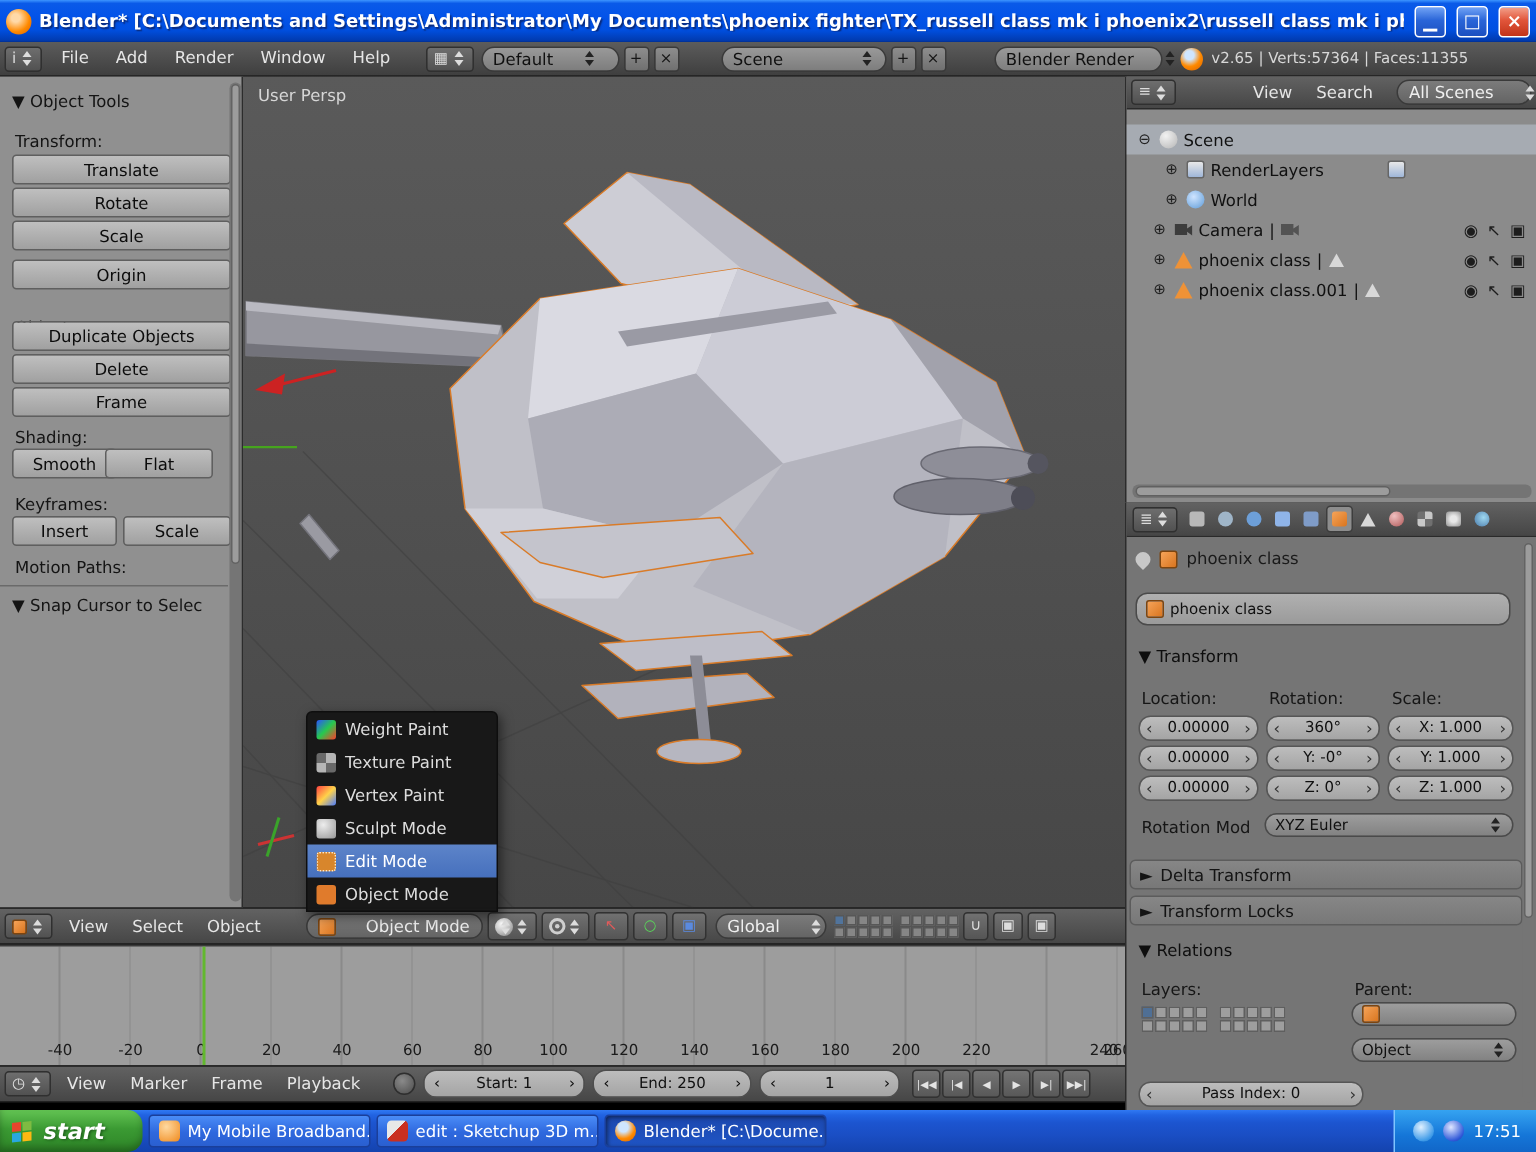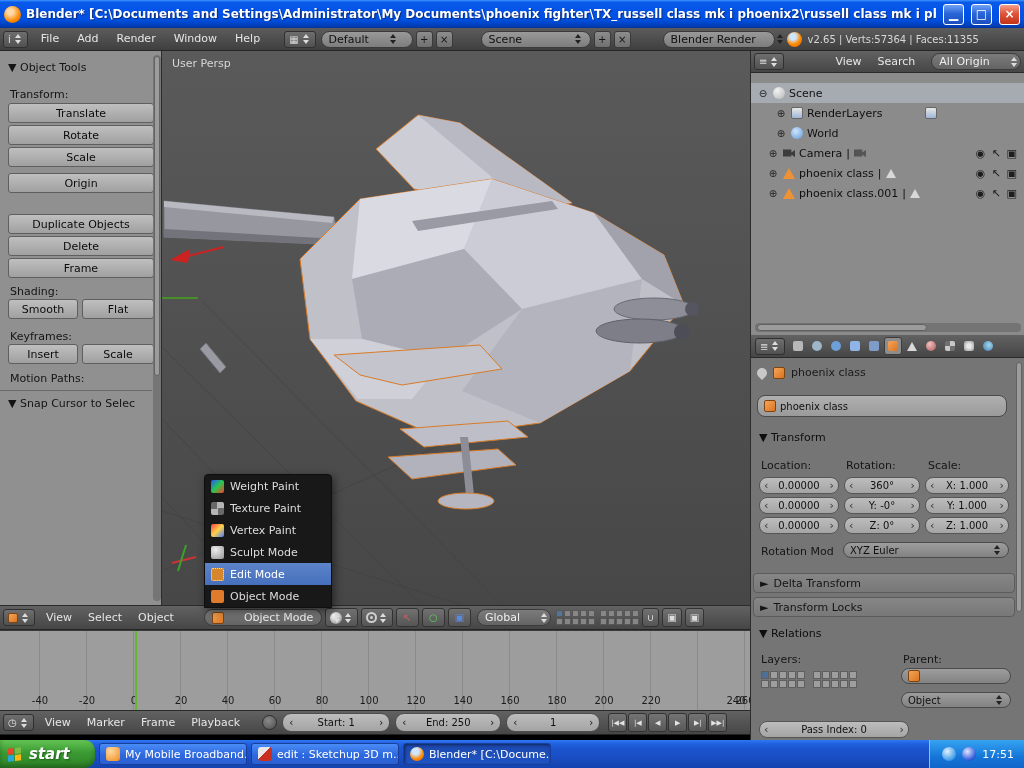--- a/index.html
+++ b/index.html
@@ -189,21 +189,21 @@
   <span class="tsb" style="left:8px;top:52px;width:146px">Translate</span>
   <span class="tsb" style="left:8px;top:74px;width:146px">Rotate</span>
   <span class="tsb" style="left:8px;top:96px;width:146px">Scale</span>
   <span class="tsb" style="left:8px;top:122px;width:146px">Origin</span>
   <span class="tsl" style="left:10px;top:161px">Object:</span>
   <span class="tsb" style="left:8px;top:163px;width:146px">Duplicate Objects</span>
   <span class="tsb" style="left:8px;top:185px;width:146px">Delete</span>
   <span class="tsb" style="left:8px;top:207px;width:146px">Frame</span>
   <span class="tsl" style="left:10px;top:234px">Shading:</span>
   <span class="tsb" style="left:8px;top:248px;width:70px">Smooth</span>
-  <span class="tsb" style="left:82px;top:248px;width:72px">Flat</span>
+  <span class="tsb" style="left:70px;top:248px;width:72px">Flat</span>
   <span class="tsl" style="left:10px;top:279px">Keyframes:</span>
   <span class="tsb" style="left:8px;top:293px;width:70px">Insert</span>
   <span class="tsb" style="left:82px;top:293px;width:72px">Scale</span>
   <span class="tsl" style="left:10px;top:321px">Motion Paths:</span>
   <div style="position:absolute;left:0;top:339px;width:152px;border-top:1px solid #6a6a6a"></div>
   <span class="tsl" style="left:8px;top:346px"><i>▼</i> <i>Snap Cursor to Selec</i></span>
   <div class="vsb" style="left:153px;top:4px;width:8px;height:546px">
     <div class="thumb" style="top:1px;height:320px"></div>
   </div>
 </div>
@@ -354,21 +354,21 @@
 
 <div id="outliner">
   <div id="outheader">
     <span class="ebtn">
         <span>≡</span>
         <span class="ud light"></span>
       </span>
     <span class="hm" style="margin-left:40px">View</span>
     <span class="hm">Search</span>
     <span class="pill" style="width:90px;margin-left:8px;background:linear-gradient(#7b7b7b,#646464);color:#efefef">
-      <span>All Origin</span>
+      <span>All Scenes</span>
         <span class="ud light" style="margin-left:auto"></span>
     </span>
   </div>
   <div class="orow sel" style="top:32px">
     <span class="otg">⊖</span>
     <span class="oic scene"></span>
     <span>Scene</span>
   </div>
   <div class="orow" style="top:52px;padding-left:24px">
     <span class="otg">⊕</span>

